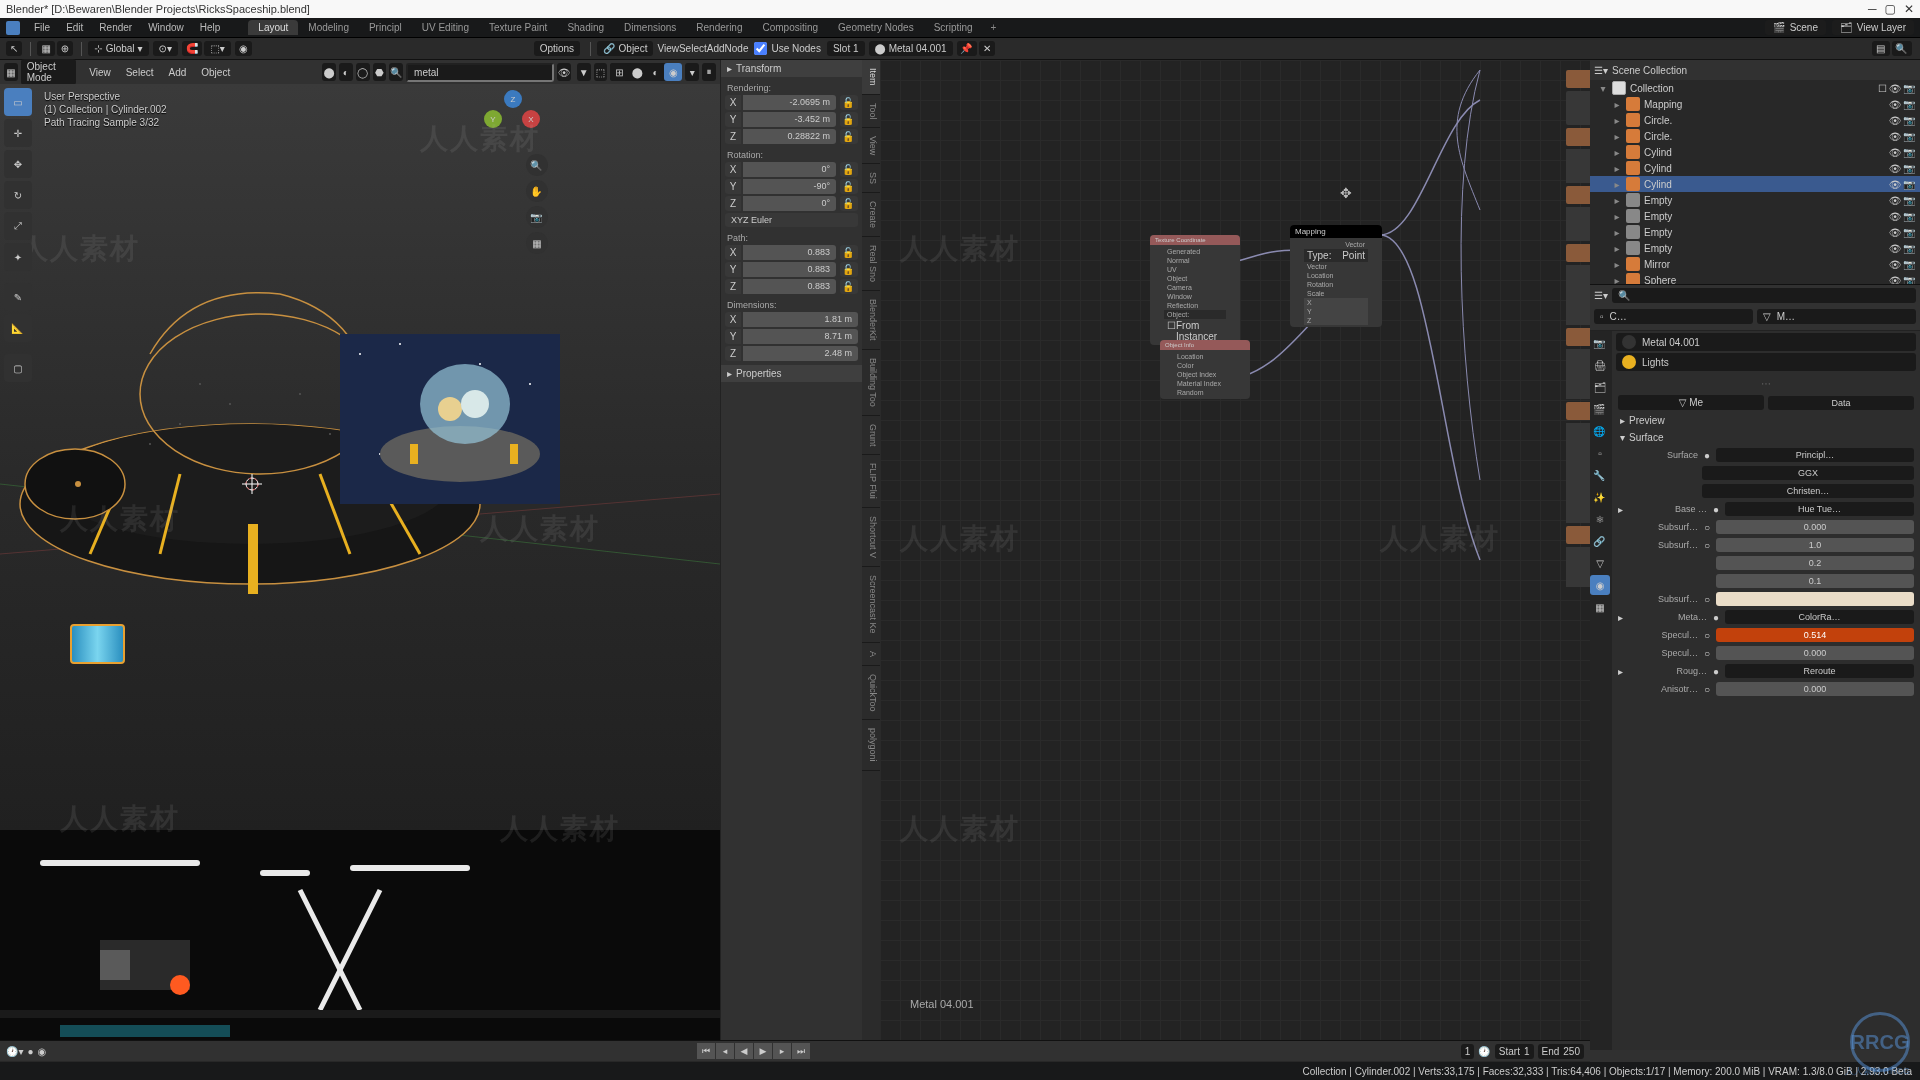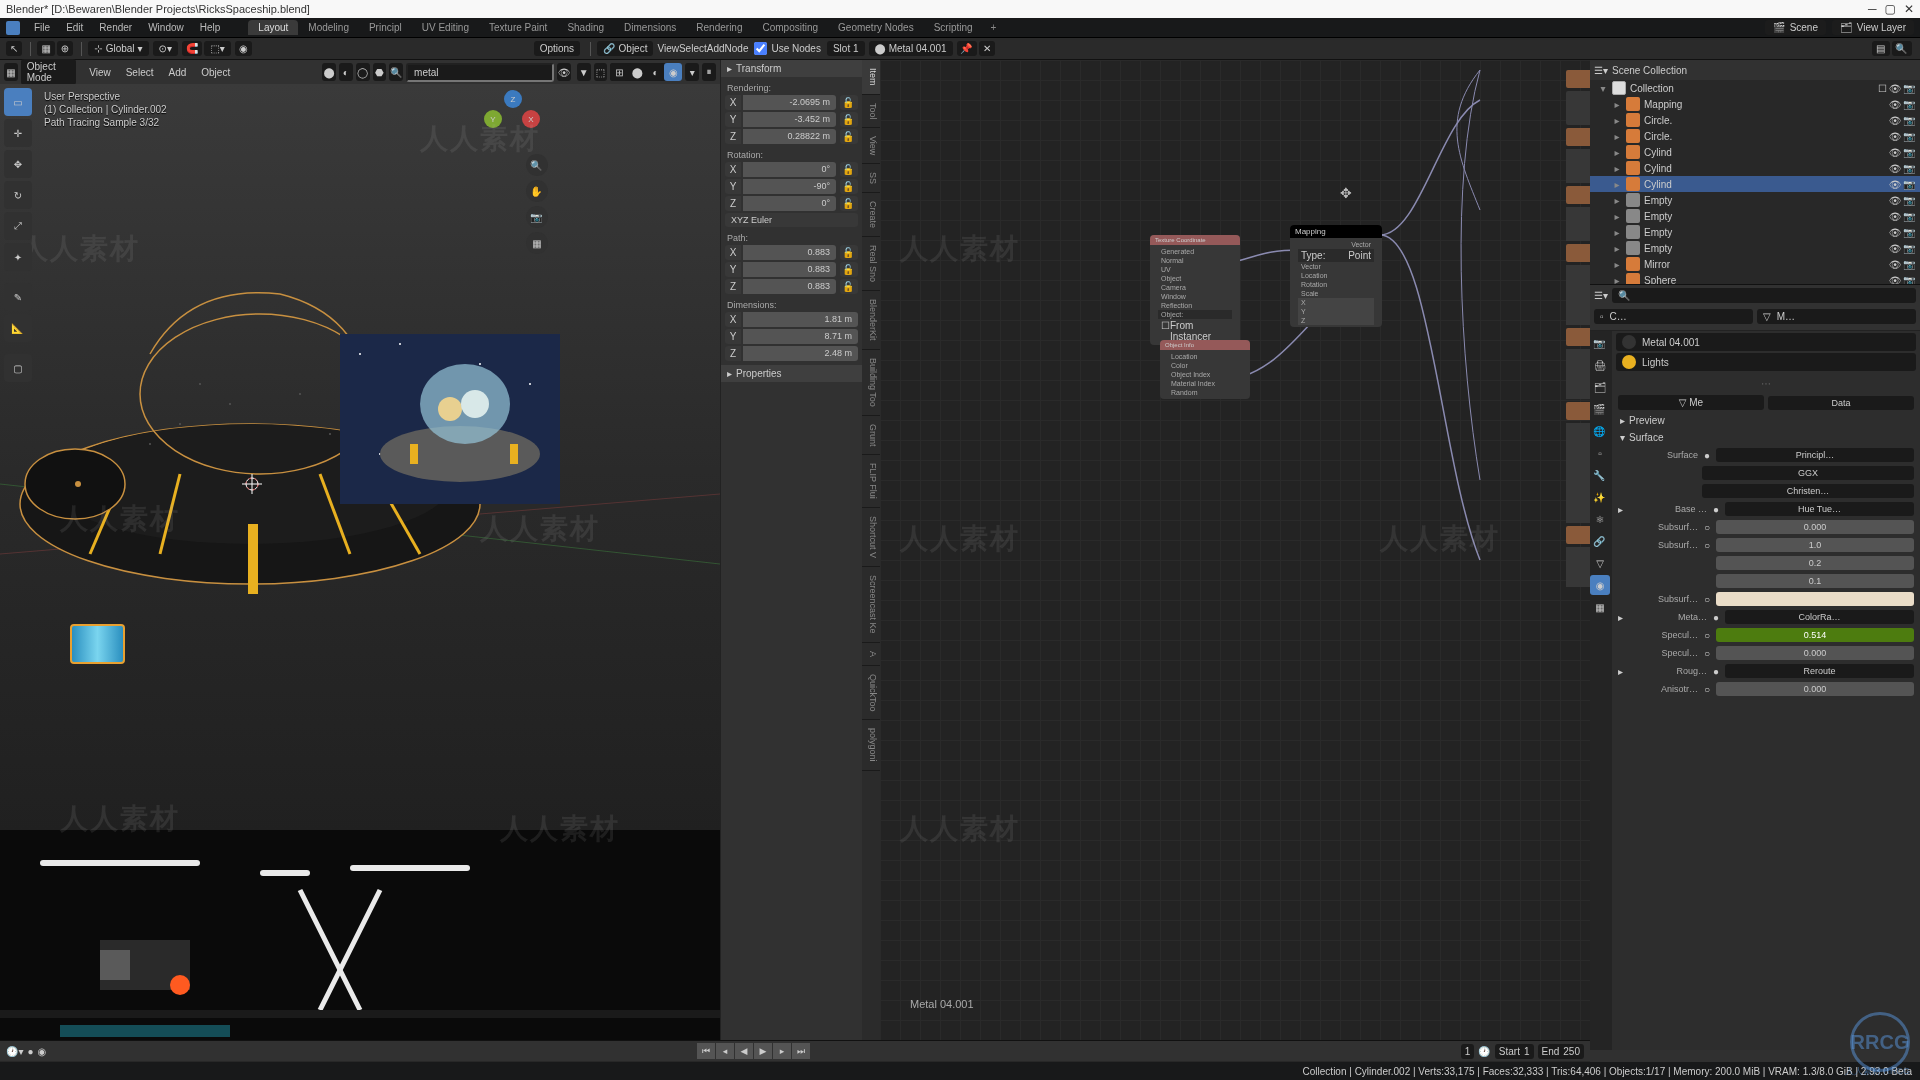--- a/index.html
+++ b/index.html
@@ -50,21 +50,21 @@
 .np-val{flex:1;background:#545454;border-radius:0 3px 3px 0;text-align:right;padding:2px 6px;font-size:9px}
 .np-lock{width:18px;background:#383838;border-radius:3px;text-align:center;padding:2px 0;margin-left:2px}
 .np-full{background:#383838;border-radius:3px;padding:2px 6px;font-size:9px}
 .sidetabs{position:absolute;right:0;top:0;width:18px;display:flex;flex-direction:column}
 .sidetab{writing-mode:vertical-rl;padding:8px 2px;font-size:9px;color:#888;background:#2b2b2b;border-bottom:1px solid #1a1a1a}
 .sidetab.active{background:#3a3a3a;color:#ddd}
 .nodearea{flex:1;background:#232323;position:relative;background-image:linear-gradient(#2a2a2a 1px,transparent 1px),linear-gradient(90deg,#2a2a2a 1px,transparent 1px);background-size:20px 20px}
 .node{position:absolute;background:#373737;border-radius:4px;font-size:8px;min-width:90px}
 .node-head{background:#955959;padding:2px 5px;border-radius:4px 4px 0 0;font-size:8px}
 .node-head.blue{background:#000000}
-.node-body{padding:2px 8px}
+.node-body{padding:2px 14px}
 .node-row{display:flex;justify-content:space-between;padding:1px 3px;font-size:7px;color:#aaa}
 .matname{position:absolute;left:30px;bottom:40px;color:#aaa;font-size:11px}
 .rightcol{width:330px;display:flex}
 .side-icons{width:22px;background:#242424;display:flex;flex-direction:column;padding-top:2px;gap:2px}
 .side-icons .si{width:20px;height:20px;border-radius:3px;display:flex;align-items:center;justify-content:center;font-size:10px}
 .side-icons .si.active{background:#4a7fbf}
 .props{flex:1;background:#313131;display:flex;flex-direction:column}
 .outliner{height:225px;background:#282828;overflow:hidden;border-bottom:1px solid #111}
 .out-head{height:20px;display:flex;align-items:center;padding:0 4px;gap:4px;background:#313131}
 .out-search{flex:1;background:#1a1a1a;border-radius:3px;padding:2px 6px}
@@ -75,21 +75,21 @@
 .out-item .ic.empty{background:#888}
 .out-item .ic.coll{background:#ddd;border:1px solid #aaa}
 .out-item.sel{background:#3a5a8f}
 .out-ctrls{margin-left:auto;display:flex;gap:2px;color:#888}
 .mat-area{flex:1;background:#2d2d2d;overflow-y:auto;padding:2px 4px}
 .mat-slot{display:flex;align-items:center;background:#1a1a1a;border-radius:3px;padding:2px 6px;margin-bottom:2px;gap:6px}
 .mat-ball{width:14px;height:14px;border-radius:50%}
 .prop-row{display:flex;align-items:center;padding:2px 2px;gap:4px;font-size:9px}
 .prop-row .lbl{flex:0 0 80px;color:#aaa;text-align:right;font-size:9px}
 .prop-row .val{flex:1;background:#545454;border-radius:3px;padding:2px 6px;text-align:center;font-size:9px}
-.prop-row .val.blue{background:#4d7c0f;color:#fff}
+.prop-row .val.blue{background:#c2410c;color:#fff}
 .prop-row .val.swatch{background:#eaddc8;height:14px}
 .prop-row .dd{flex:1;background:#1a1a1a;border-radius:3px;padding:2px 6px;font-size:9px;text-align:center}
 .collapsible{padding:3px 4px;color:#ddd;font-size:10px;display:flex;align-items:center;gap:4px}
 .timeline{position:absolute;left:0;right:330px;bottom:0;height:40px;background:#232323;border-top:1px solid #111}
 .tl-head{height:20px;display:flex;align-items:center;padding:0 6px;gap:4px;background:#313131}
 .play-btns{display:flex;gap:1px;margin:0 auto}
 .play-btns .pb{width:18px;height:16px;background:#545454;display:flex;align-items:center;justify-content:center;font-size:9px}
 .tl-field{background:#1a1a1a;border-radius:3px;padding:2px 4px;display:flex;gap:4px}
 .tl-ruler{height:20px;position:relative;background:#282828}
 .tl-tick{position:absolute;top:0;color:#999;font-size:9px}

